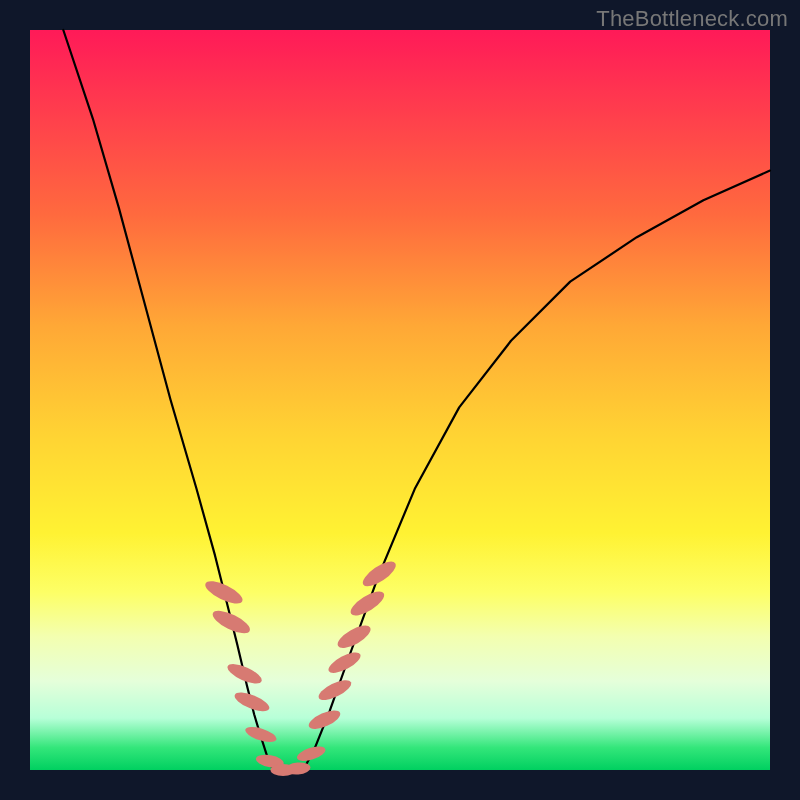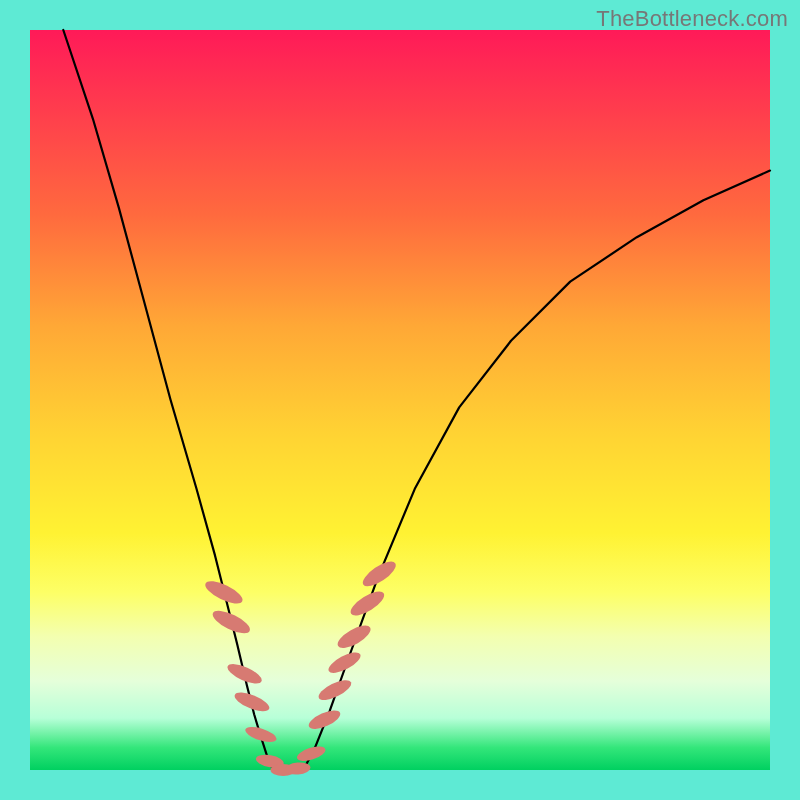--- a/index.html
+++ b/index.html
@@ -7,21 +7,21 @@
     padding: 0;
     width: 800px;
     height: 800px;
     background: #000;
     overflow: hidden;
   }
   .container {
     position: relative;
     width: 800px;
     height: 800px;
-    background: #5eead4;
+    background: #0f172a;
   }
   .watermark {
     position: absolute;
     top: 6px;
     right: 12px;
     font-family: Arial, Helvetica, sans-serif;
     font-size: 22px;
     color: #777;
     letter-spacing: 0.2px;
     z-index: 10;

